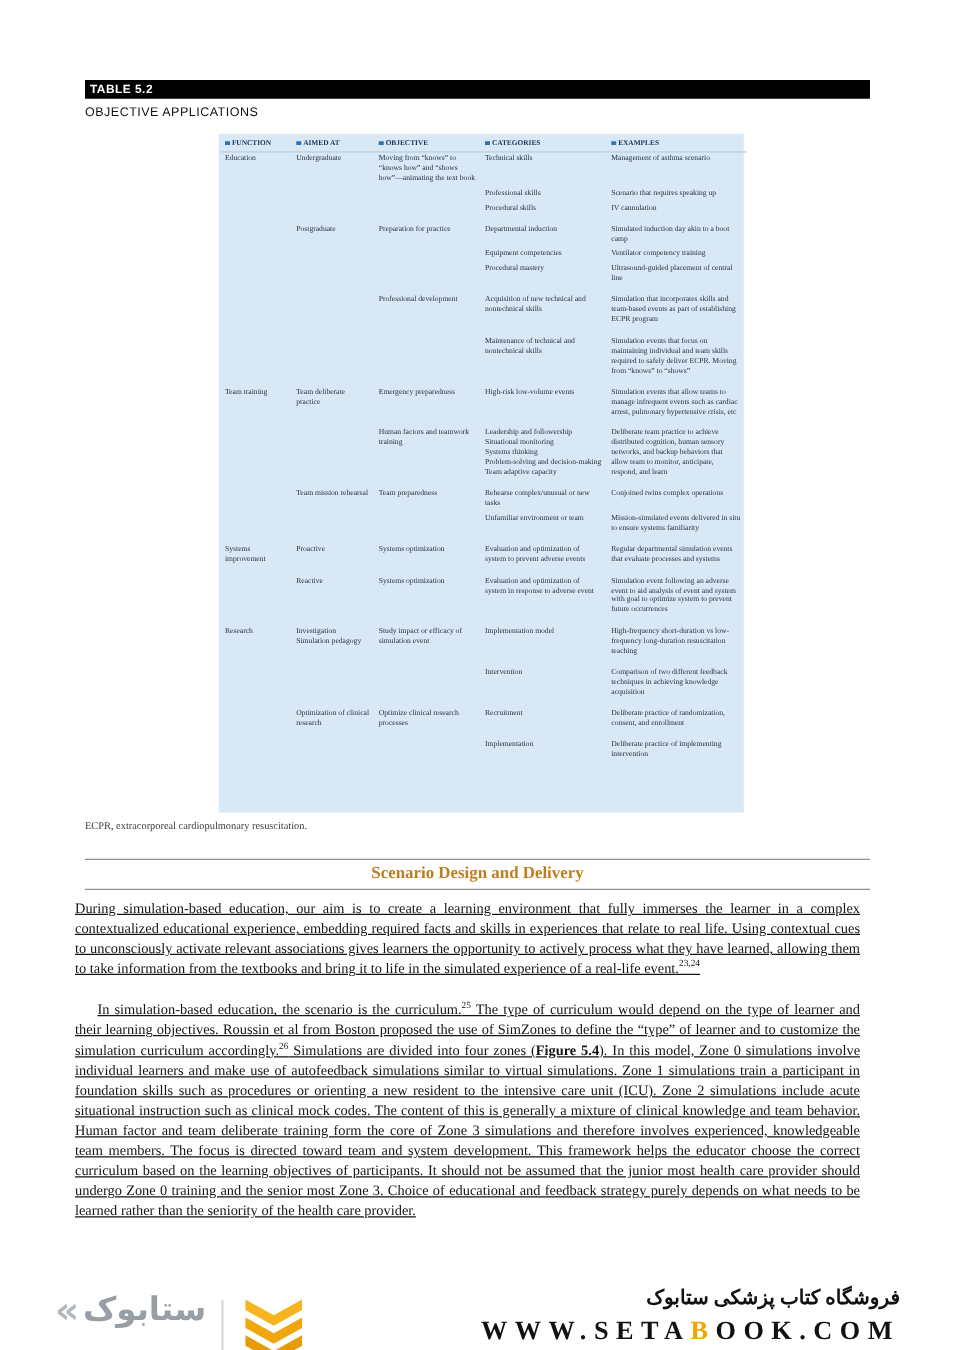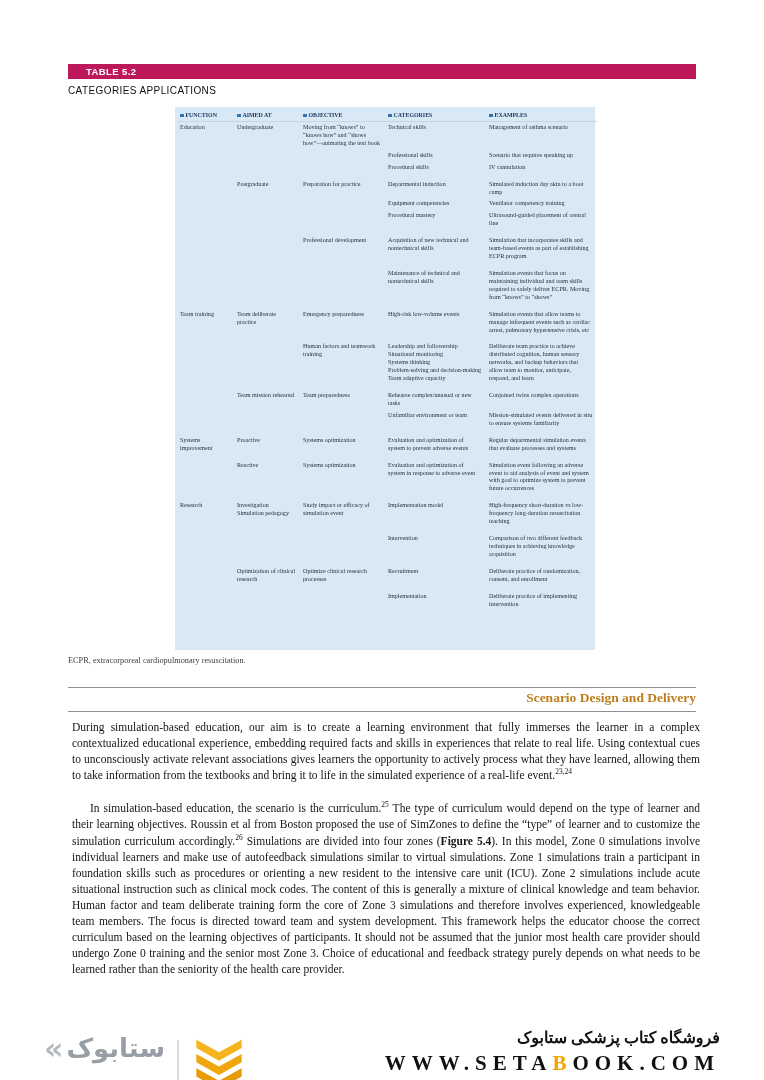--- a/index.html
+++ b/index.html
@@ -10,25 +10,25 @@
     position: relative;
     overflow: hidden;
     font-family: "Liberation Serif", serif;
     color: #1a1a1a;
   }
 
   
   .table-label-bar {
     position: absolute; left: 68px; top: 64px;
     width: 628px; height: 15px;
-    background: #be185d;
+    background: #000000;
     color: #ffffff;
     font-family: "Liberation Sans", sans-serif;
     font-size: 9.5px; font-weight: bold;
-    line-height: 15px; padding-left: 18px;
+    line-height: 15px; padding-left: 4px;
     letter-spacing: 0.4px;
   }
   .table-title {
     position: absolute; left: 68px; top: 85px;
     font-family: "Liberation Sans", sans-serif;
     font-size: 10px; color: #111111;
     letter-spacing: 0.4px;
   }
 
   
@@ -70,34 +70,35 @@
   
   .rule {
     position: absolute; left: 68px; width: 628px; height: 1px;
     background: #8f8f8f;
   }
   .rule-top { top: 687px; }
   .rule-bottom { top: 711px; }
   .section-heading {
     position: absolute; left: 68px; top: 690px;
     width: 628px; margin: 0;
-    text-align: right;
+    text-align: center;
     font-family: "Liberation Serif", serif;
     font-size: 13.5px; font-weight: bold;
     color: #bf7d1e;
   }
 
   
   .article {
-    position: absolute; left: 72px; top: 719px;
+    position: absolute; left: 60px; top: 719px;
     width: 628px; height: 286px;
     overflow: hidden;
     text-align: justify;
     font-size: 11.5px; line-height: 16.1px;
     color: #141414;
+    text-decoration: underline;
   }
   .para { margin: 0; }
   .p2 { text-indent: 18px; margin-top: 17px; }
   .article sup { font-size: 7.5px; line-height: 0; }
 
   
   .footer { position: absolute; left: 0; top: 1026px; width: 764px; height: 74px; }
   .footer-logo { position: absolute; left: 44px; top: 8px; display: flex; align-items: center; }
   .logo-text-block { display: flex; flex-direction: column; align-items: center; }
   .logo-row { display: flex; align-items: center; }
@@ -133,21 +134,21 @@
 </style>
 </head>
 <body>
 
 <div class="page">
 
   <div class="table-label-bar">
     <span>TABLE 5.2</span>
   </div>
 
-  <div class="table-title">CATEGORIES APPLICATIONS</div>
+  <div class="table-title">OBJECTIVE APPLICATIONS</div>
 
   <div class="sim-table-wrap">
     <table class="sim-table">
       <colgroup>
         <col style="width:57px">
           <col style="width:66px">
           <col style="width:85px">
           <col style="width:101px">
           <col style="width:111px">
       </colgroup>

